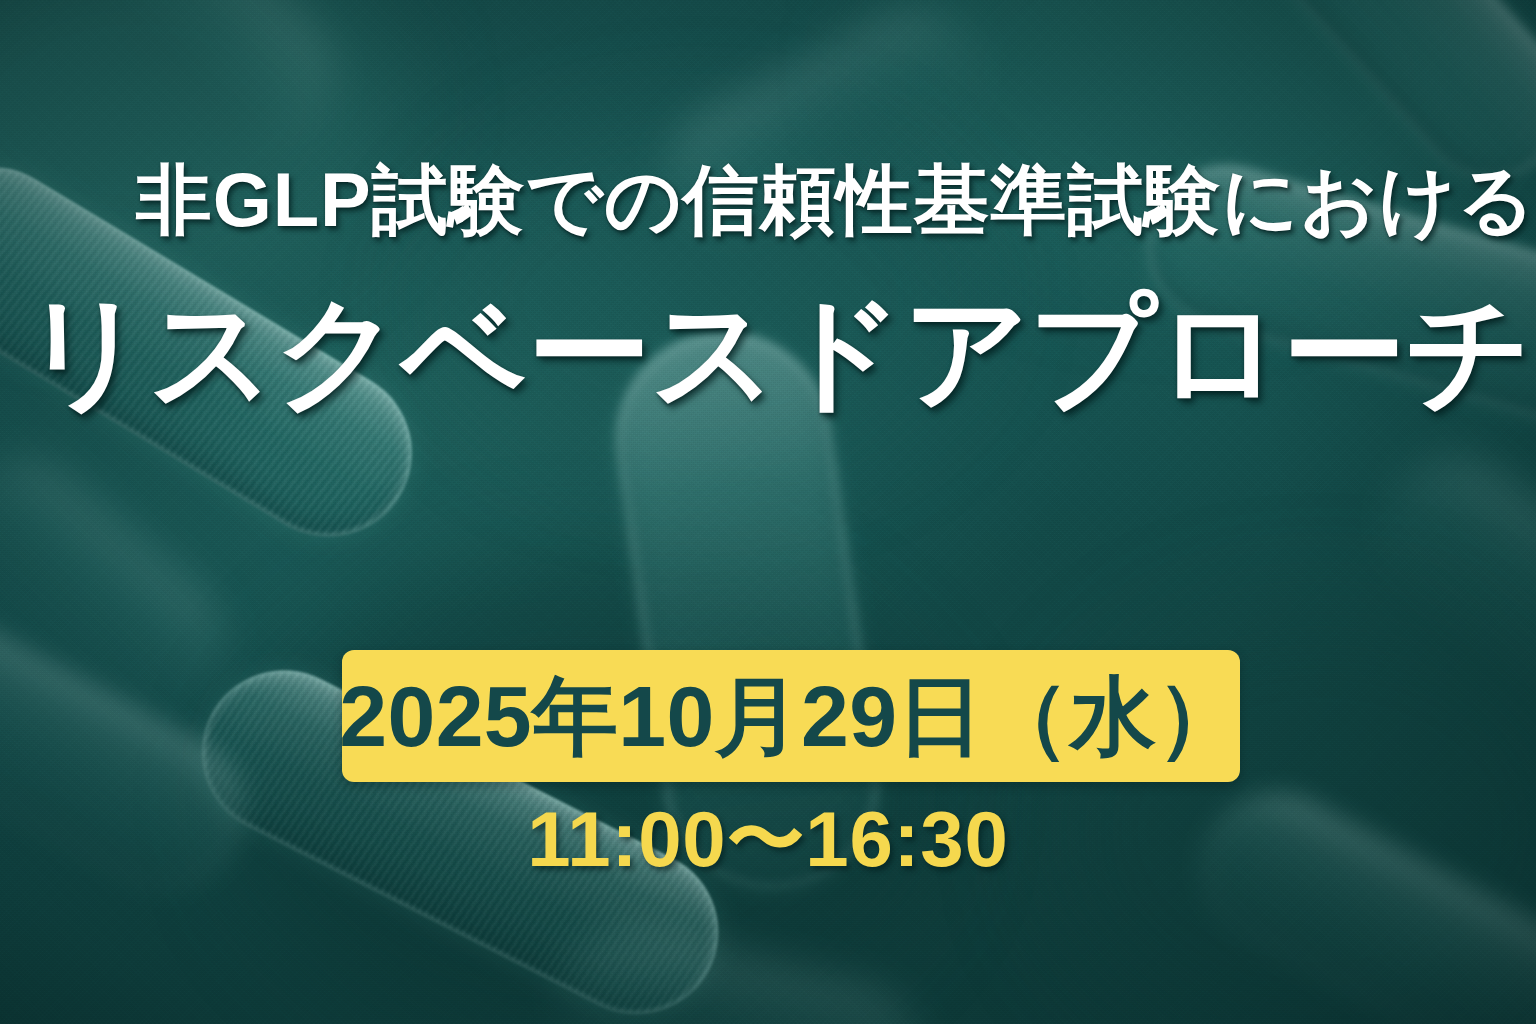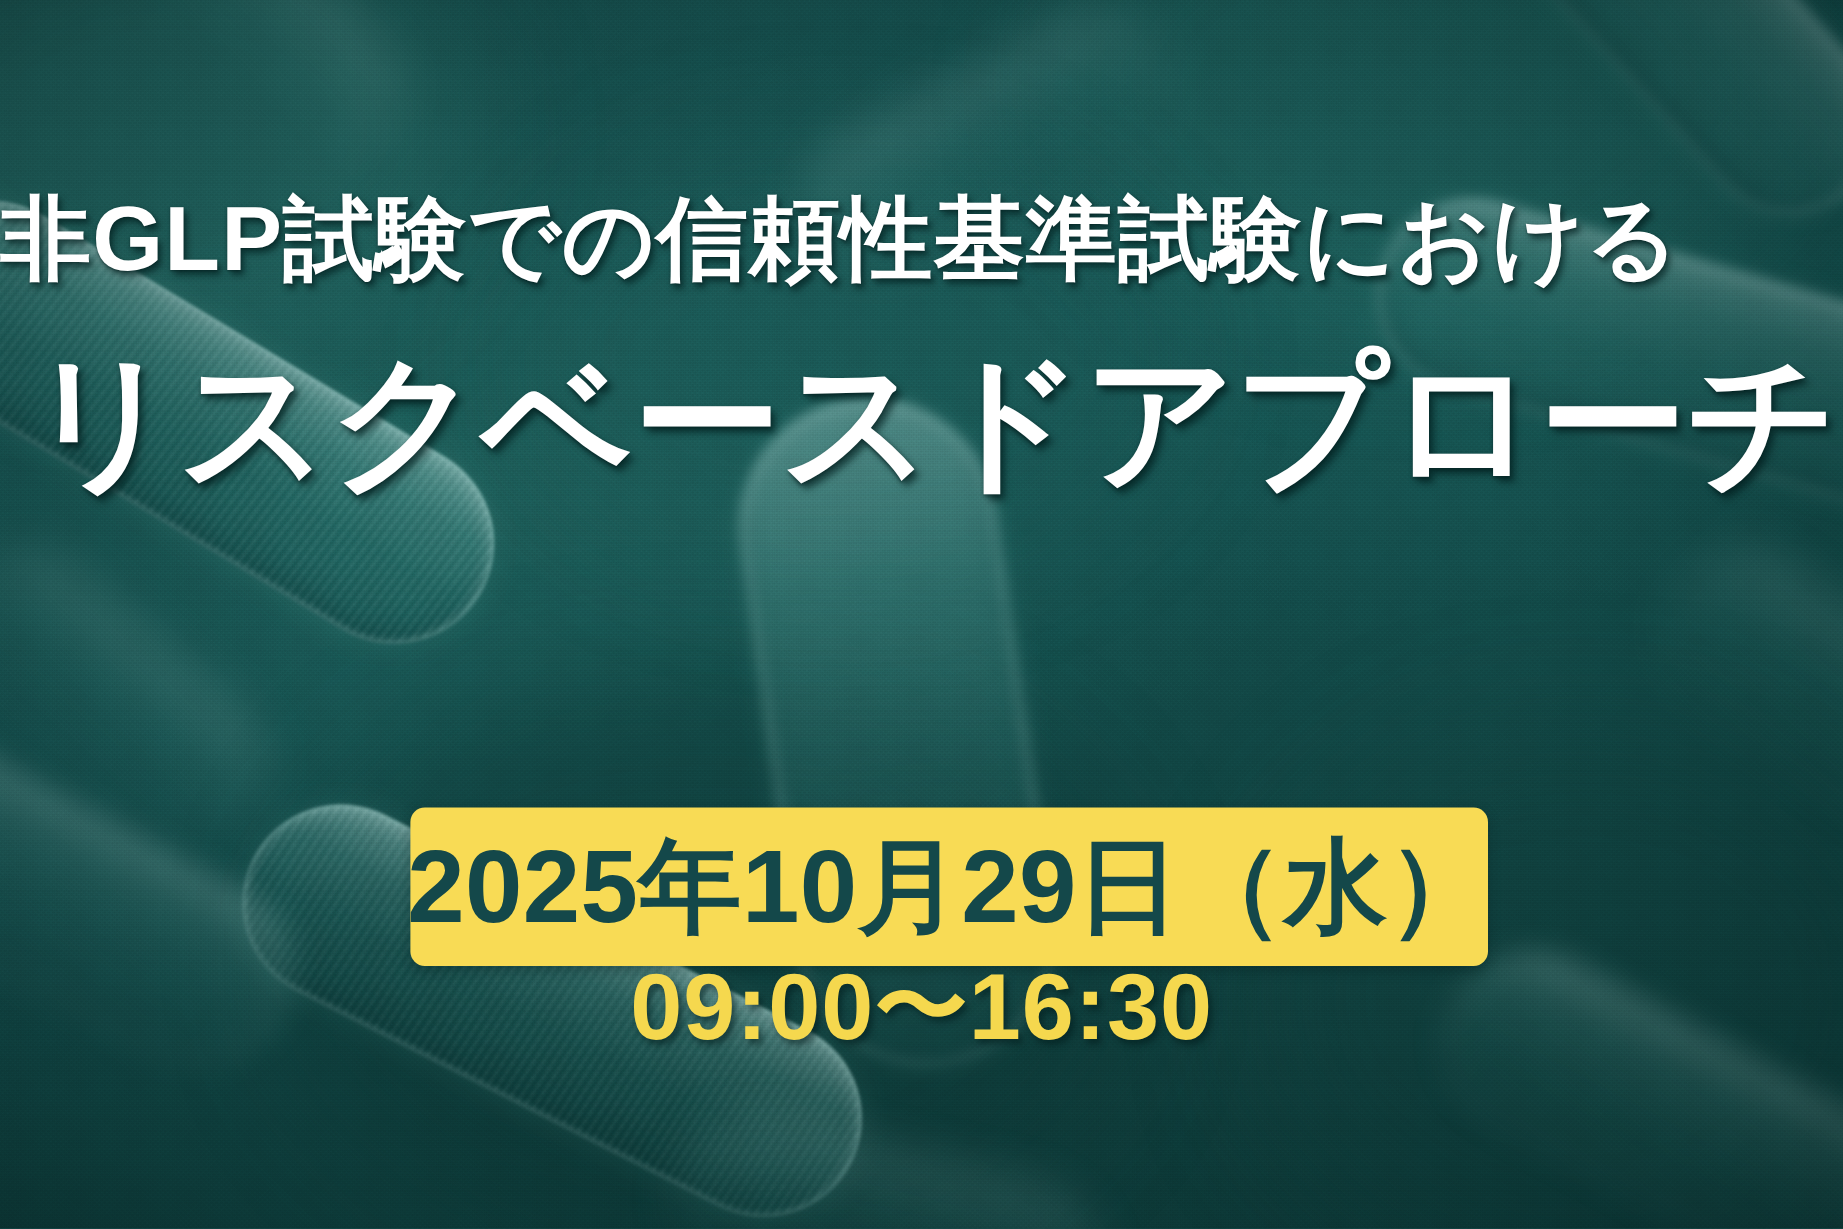--- a/index.html
+++ b/index.html
@@ -99,21 +99,21 @@
   
   .content {
     position: absolute;
     inset: 0;
   }
 
   .subtitle-line {
     position: absolute;
     top: 162px;
     left: 0; right: 0;
-    text-align: left;
+    text-align: right;
     color: #ffffff;
     font-size: 76px;
     font-weight: 700;
     letter-spacing: .012em;
     line-height: 1.0;
     white-space: nowrap;
     text-shadow: 3px 4px 5px rgba(2,28,28,.62), 0 1px 2px rgba(2,28,28,.55);
   }
 
   .maintitle {
@@ -139,21 +139,20 @@
     left: 342px;
     top: 650px;
     width: 898px;
     height: 132px;
     background: #F8DB55;
     border-radius: 12px;
     display: flex;
     align-items: center;
     justify-content: center;
     box-shadow: 0 4px 10px rgba(2,28,28,.35);
-    margin-top: 23px;
   }
   .date-badge-text {
     color: #14484A;
     font-size: 86px;
     font-weight: 700;
     letter-spacing: .004em;
     white-space: nowrap;
     line-height: 1;
   }
 
@@ -222,16 +221,16 @@
     <div class="subtitle-line">非GLP試験での信頼性基準試験における</div>
 
     <div class="maintitle">
       <span class="t-line">リスクベースドアプローチ</span>
     </div>
 
     <div class="date-badge">
       <span class="date-badge-text">2025年10月29日（水）</span>
     </div>
 
-    <div class="time-text">09:00〜16:30</div>
+    <div class="time-text">11:00〜16:30</div>
 
   </div>
 </div>
 
 </body></html>

